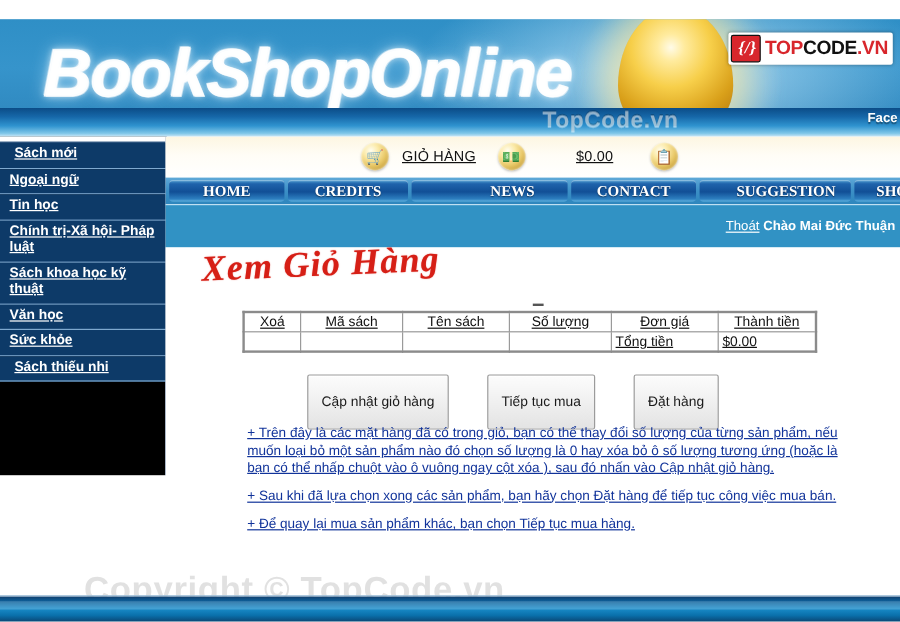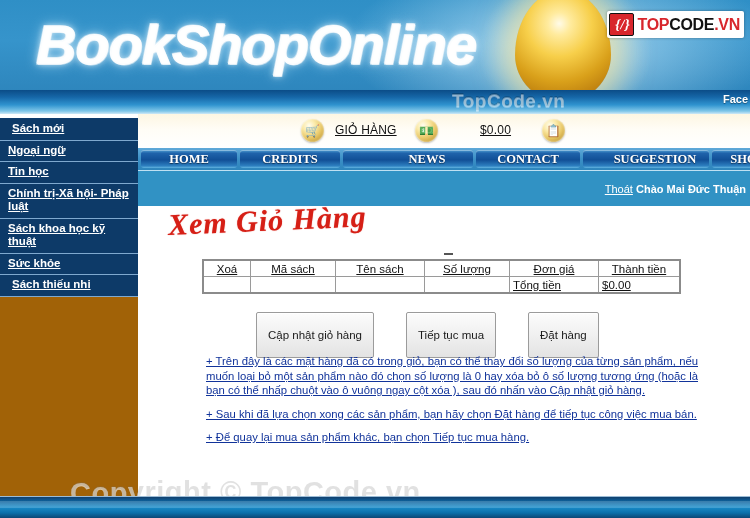--- a/index.html
+++ b/index.html
@@ -6,21 +6,21 @@
   body{
     width:750px;height:518px;overflow:hidden;position:relative;
     background:#ffffff;
     font-family:"Liberation Sans", sans-serif;
     -webkit-font-smoothing:antialiased;
   }
   #page{position:relative;width:750px;height:518px;overflow:hidden;background:#fff;}
 
   
   .banner{
-    position:absolute;left:0;top:0;width:750px;height:90px;
+    position:absolute;left:0;top:16px;width:750px;height:90px;
     background:
       radial-gradient(ellipse 60px 45px at 562px 45px, rgba(255,255,255,.95) 0%, rgba(255,255,255,.0) 70%),
       radial-gradient(ellipse 300px 120px at 560px 45px, rgba(190,228,248,.85) 0%, rgba(190,228,248,0) 72%),
       linear-gradient(180deg,#2f8fc6 0%, #3694cb 45%, #2e86bd 100%);
     overflow:hidden;
   }
   
   .orb{
     position:absolute;left:515px;top:-10px;width:96px;height:112px;border-radius:50% 50% 50% 50%/58% 58% 42% 42%;
     background:
@@ -75,22 +75,22 @@
     text-shadow:0 1px 0 rgba(255,255,255,.35), 0 -1px 0 rgba(0,0,0,.18);
     white-space:nowrap;
   }
   .strip-face{
     position:absolute;right:2px;top:3px;font-size:11px;font-weight:bold;color:#ffffff;
     text-shadow:0 1px 1px rgba(0,0,0,.4);
   }
 
   
   .sidebar{
-    position:absolute;left:0;top:114px;width:138px;height:382px;
-    background:#a16207;border-right:1px solid #3b82f6;
+    position:absolute;left:0;top:114px;width:138px;height:282px;
+    background:#000000;border-right:1px solid #3b82f6;
   }
   .side-top{height:4px;background:#ffffff;border-bottom:1px solid #0d3c6e;}
   .side-list{list-style:none;margin:0;padding:0;}
   .side-item{
     background:#0d3a68;
     border-bottom:1px solid #7fa9cf;
     padding:3px 6px 4px 8px;
     font-size:11.5px;font-weight:bold;color:#ffffff;
     text-decoration:underline;
     line-height:13.5px;
@@ -247,20 +247,21 @@
   </div>
 
   <div class="sidebar">
     <div class="side-top"></div>
     <ul class="side-list">
       <li class="side-item indent">Sách mới</li>
       <li class="side-item">Ngoại ngữ</li>
       <li class="side-item">Tin học</li>
       <li class="side-item">Chính trị-Xã hội- Pháp luật</li>
       <li class="side-item">Sách khoa học kỹ thuật</li>
+      <li class="side-item">Văn học</li>
       <li class="side-item">Sức khỏe</li>
       <li class="side-item indent">Sách thiếu nhi</li>
     </ul>
   </div>
 
   <div class="content">
 
     <div class="cartbar">
       <div class="cart-icon c-pos1">🛒</div>
       <div class="cart-link c-pos2">GIỎ HÀNG</div>

